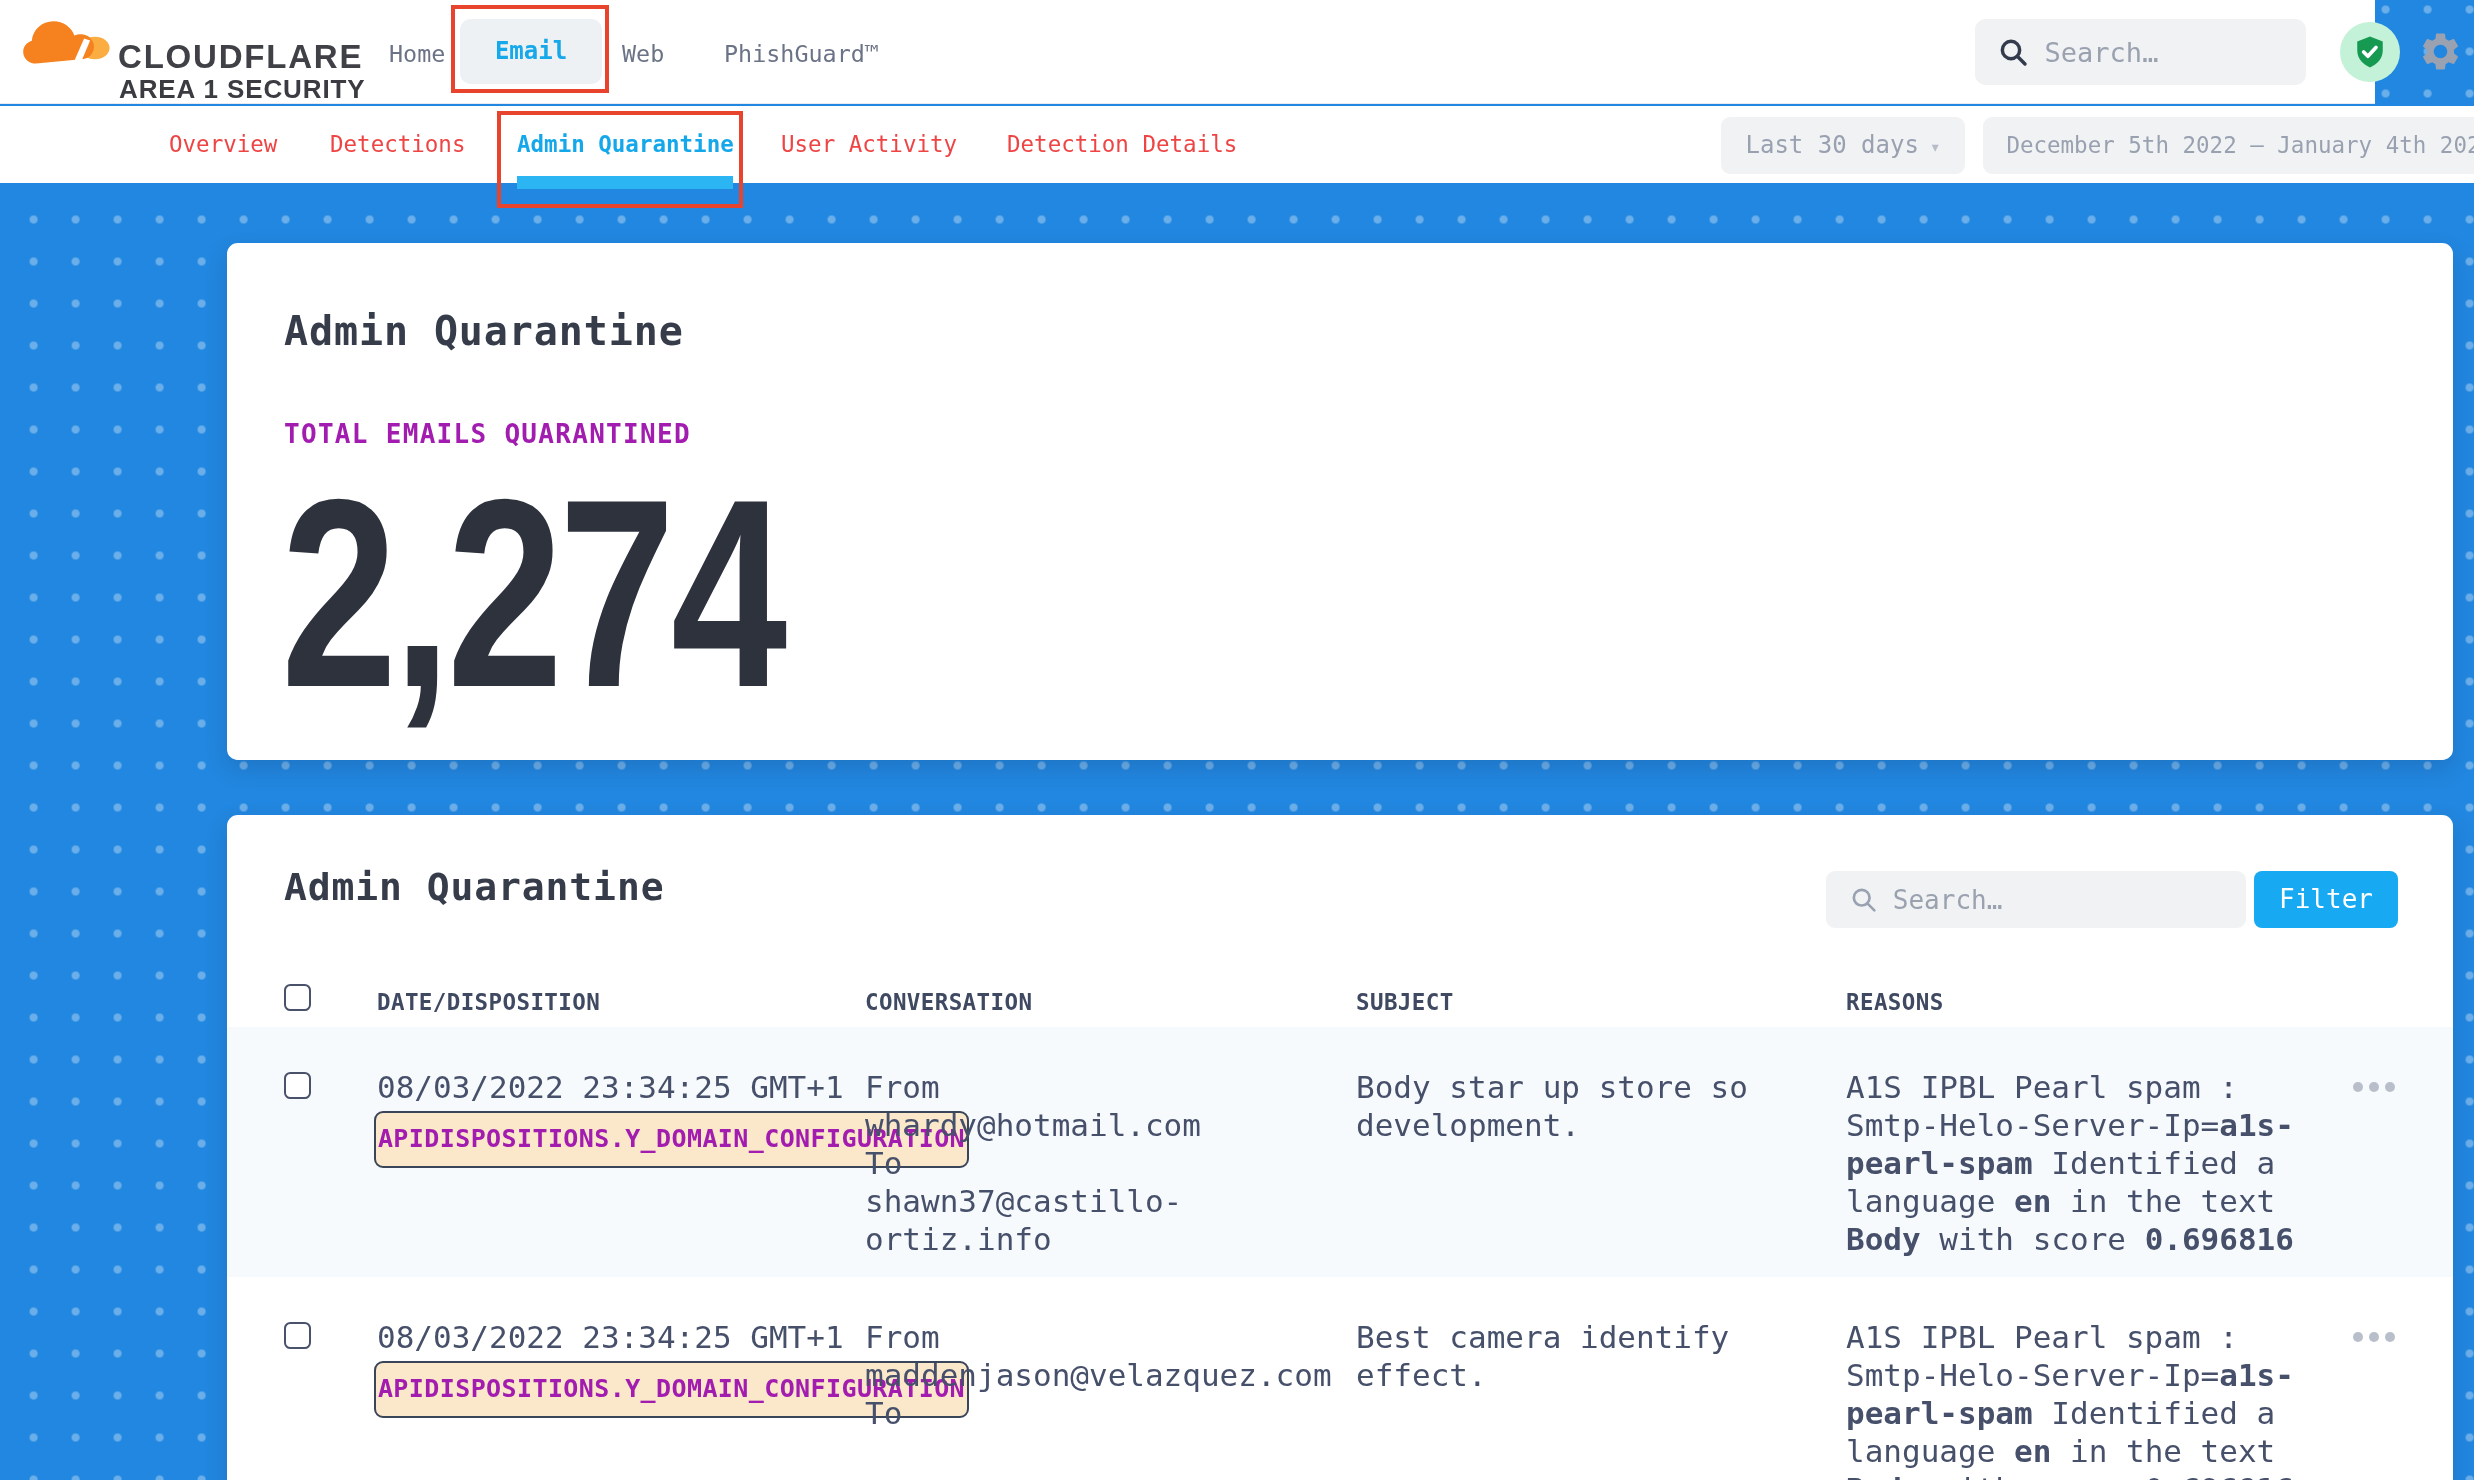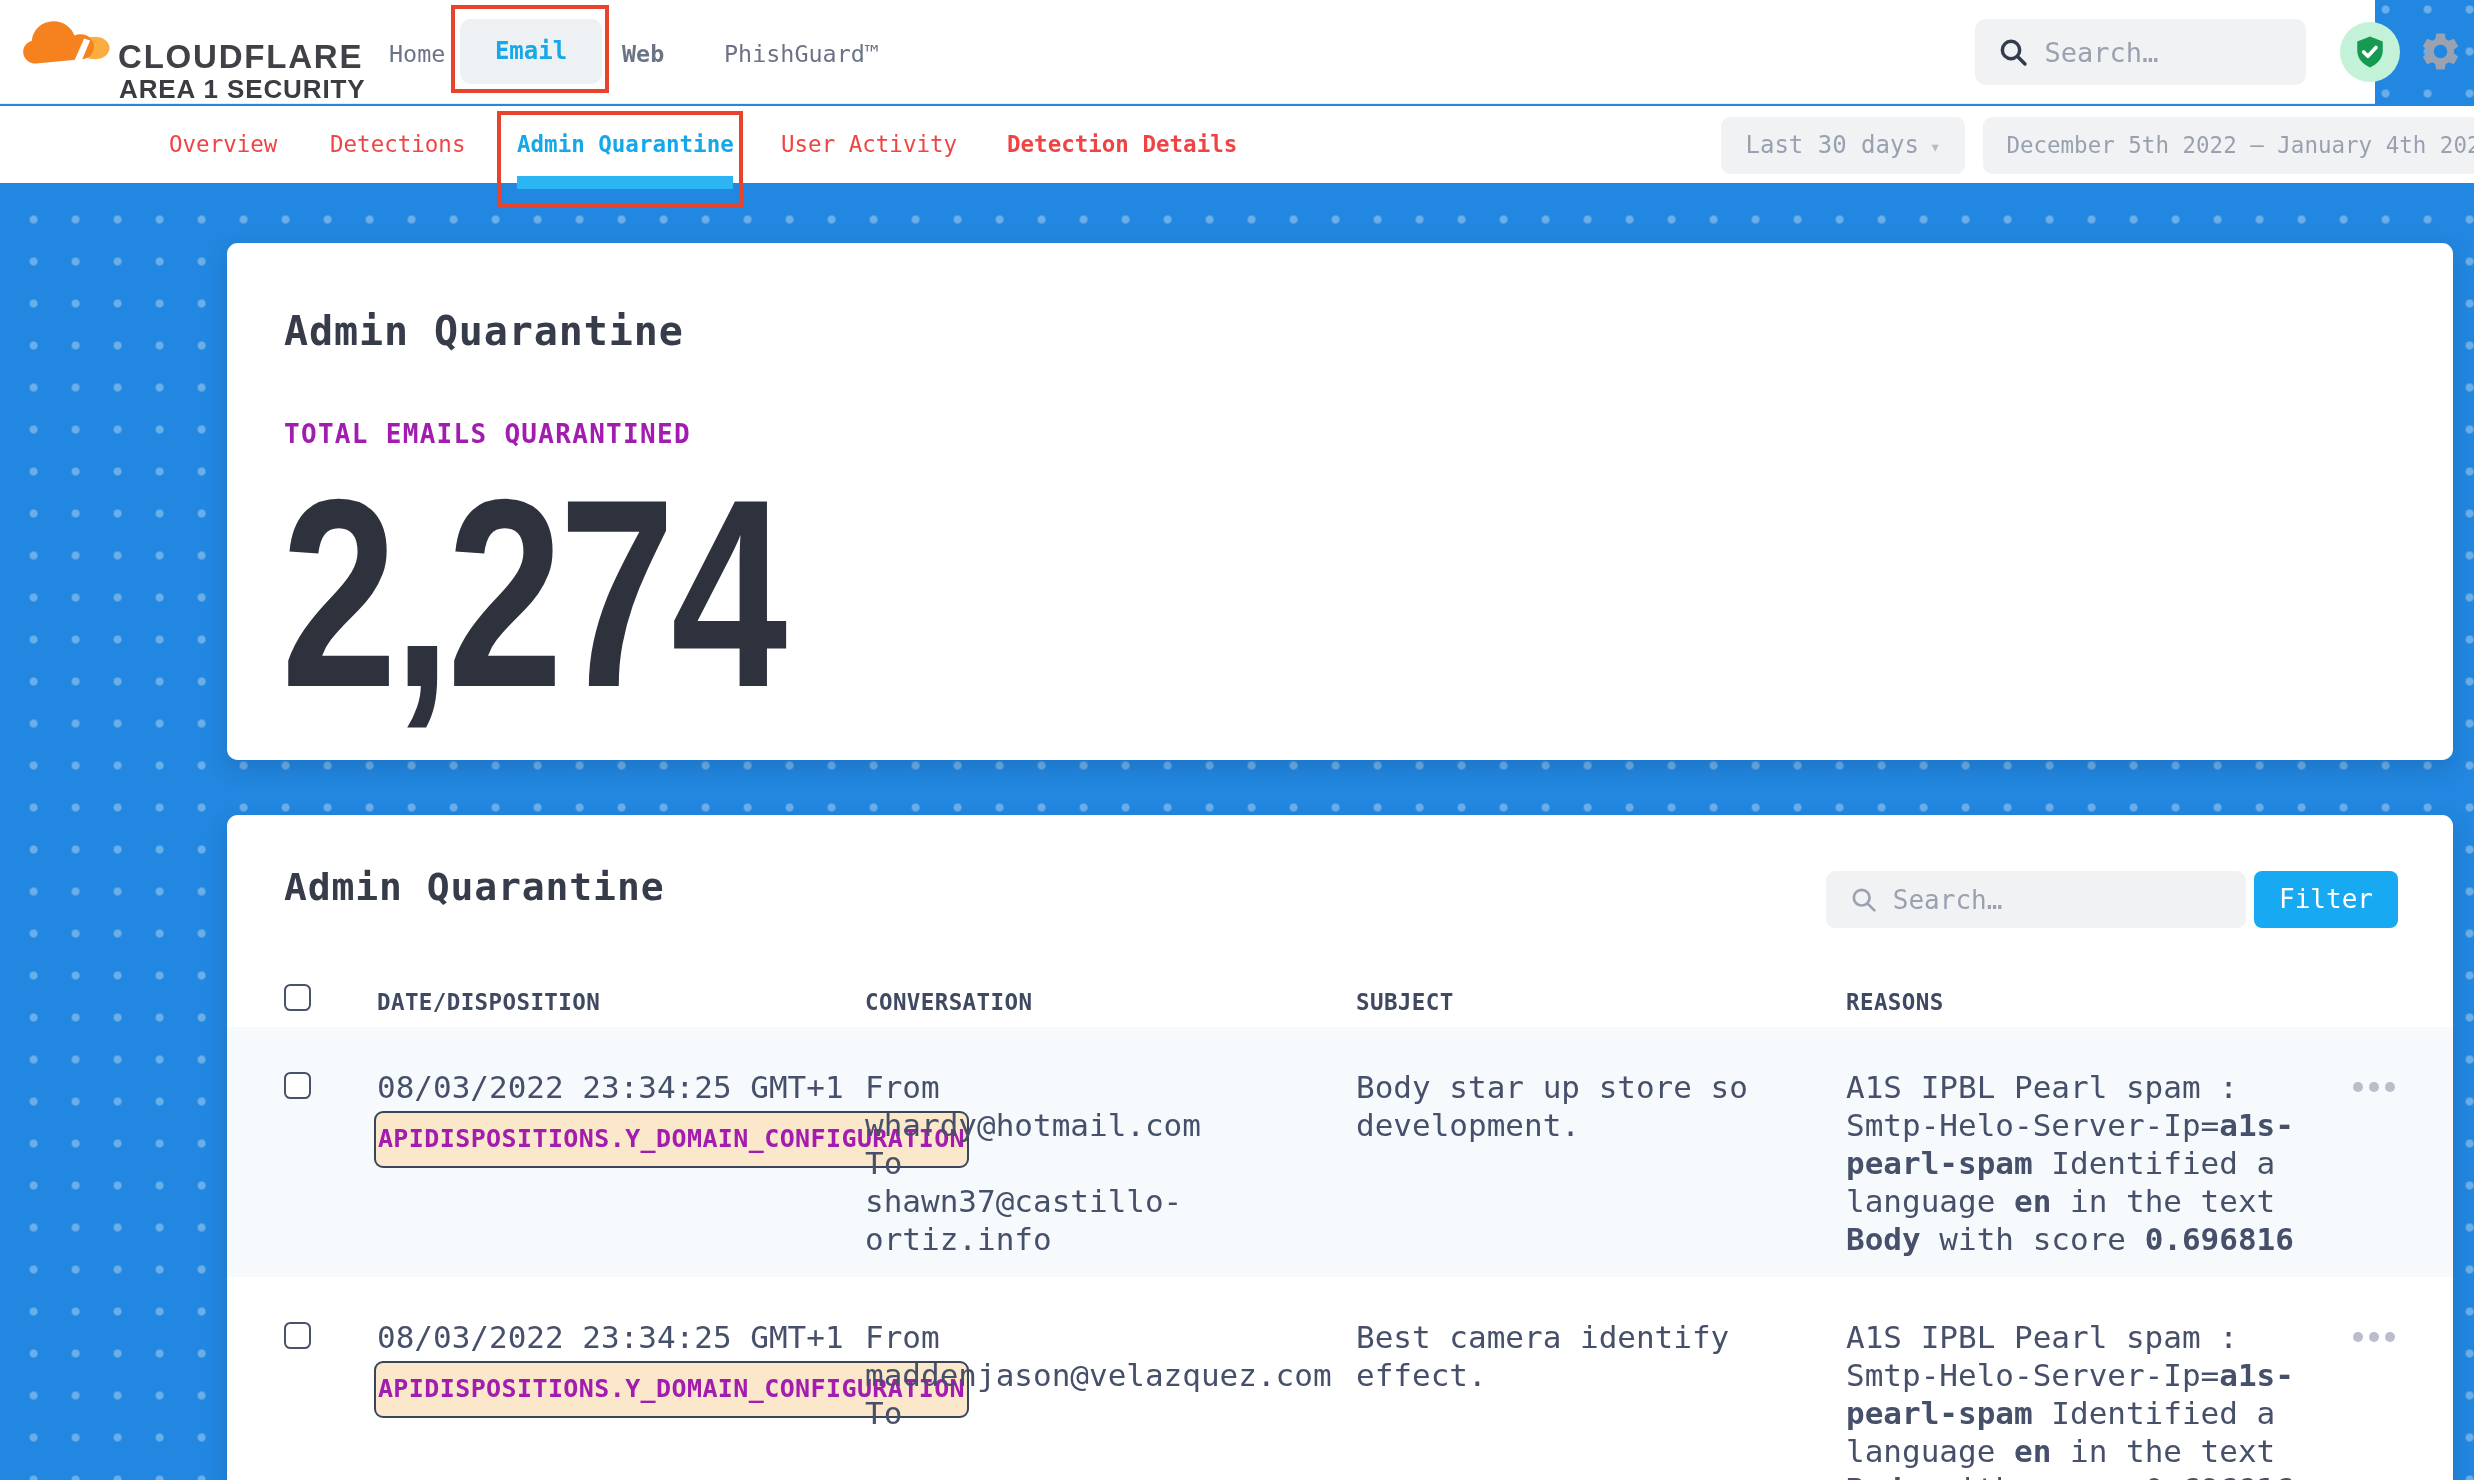--- a/index.html
+++ b/index.html
@@ -83,21 +83,21 @@
   <svg class="logo-cloud" viewBox="0 0 110 66">
     <ellipse cx="89" cy="44" rx="17" ry="13" fill="#fbad41"></ellipse>
     <path fill="#f6821f" d="M21 62c-8.5 0-15-6.2-15-13.5 0-6 4-11 10-12.8C17 23 27.5 13 41 13c11.5 0 21 7 24.3 16.6 2.2-1 4.8-1.6 7.5-1.6 8.3 0 15.2 6.3 15.2 14.2 0 8.5-6.5 14.8-15 14.8z"></path>
     <path fill="#ffffff" d="M63 64l13.5-31 7 2.4L71.5 64z"></path>
   </svg>
   <div class="brand-name">CLOUDFLARE</div>
   <div class="brand-sub">AREA 1 SECURITY</div>
 
   <div class="topnav-item" style="left:389px;">Home</div>
   <div class="email-pill">Email</div>
-  <div class="topnav-item" style="left:622px;font-weight:bold;">Web</div>
+  <div class="topnav-item" style="left:622px;">Web</div>
   <div class="topnav-item" style="left:724px;">PhishGuard™</div>
 
   <div class="topsearch">
     <svg width="32" height="32" viewBox="0 0 24 24" fill="none" stroke="#333b4d" stroke-width="2.6" stroke-linecap="round">
       <circle cx="10.5" cy="10.5" r="6.5"></circle>
         <path d="M15.6 15.6L21 21"></path>
     </svg>
     <input type="text" placeholder="Search…" style="">
   </div>
 
@@ -112,21 +112,21 @@
     <path fill="#9aa1b0" d="M19.14,12.94c0.04-0.3,0.06-0.61,0.06-0.94c0-0.32-0.02-0.64-0.07-0.94l2.03-1.58c0.18-0.14,0.23-0.41,0.12-0.61 l-1.92-3.32c-0.12-0.22-0.37-0.29-0.59-0.22l-2.39,0.96c-0.5-0.38-1.03-0.7-1.62-0.94L14.4,2.81c-0.04-0.24-0.24-0.41-0.48-0.41 h-3.84c-0.24,0-0.43,0.17-0.47,0.41L9.25,5.35C8.66,5.59,8.12,5.92,7.63,6.29L5.24,5.33c-0.22-0.08-0.47,0-0.59,0.22L2.74,8.87 C2.62,9.08,2.66,9.34,2.86,9.48l2.03,1.58C4.84,11.36,4.8,11.69,4.8,12s0.02,0.64,0.07,0.94l-2.03,1.58 c-0.18,0.14-0.23,0.41-0.12,0.61l1.92,3.32c0.12,0.22,0.37,0.29,0.59,0.22l2.39-0.96c0.5,0.38,1.03,0.7,1.62,0.94l0.36,2.54 c0.05,0.24,0.24,0.41,0.48,0.41h3.84c0.24,0,0.44-0.17,0.47-0.41l0.36-2.54c0.59-0.24,1.13-0.56,1.62-0.94l2.39,0.96 c0.22,0.08,0.47,0,0.59-0.22l1.92-3.32c0.12-0.22,0.07-0.47-0.12-0.61L19.14,12.94z M12,15.6c-1.98,0-3.6-1.62-3.6-3.6 s1.62-3.6,3.6-3.6s3.6,1.62,3.6,3.6S13.98,15.6,12,15.6z"></path>
   </svg>
 </div>
 <div class="annot annot-email"></div>
 
 <div class="subnav">
   <div class="subnav-item" style="left:169px;">Overview</div>
   <div class="subnav-item" style="left:330px;">Detections</div>
   <div class="subnav-item active" style="left:517px;">Admin Quarantine</div>
   <div class="subnav-item" style="left:781px;">User Activity</div>
-  <div class="subnav-item" style="left:1007px;font-weight:bold;">Detection Details</div>
+  <div class="subnav-item" style="left:1007px;">Detection Details</div>
   <div class="subnav-underline"></div>
 </div>
 <div class="annot annot-adminq"></div>
 
 <div class="pill pill-range"><span>Last 30 days</span><span class="caret">▾</span></div>
 <div class="pill pill-date">December 5th 2022 — January 4th 2023</div>
 
 <div class="card card1">
   <div class="card-title" style="top:65px; font-size:40px;">Admin Quarantine</div>
   <div class="metric-label">TOTAL EMAILS QUARANTINED</div>

